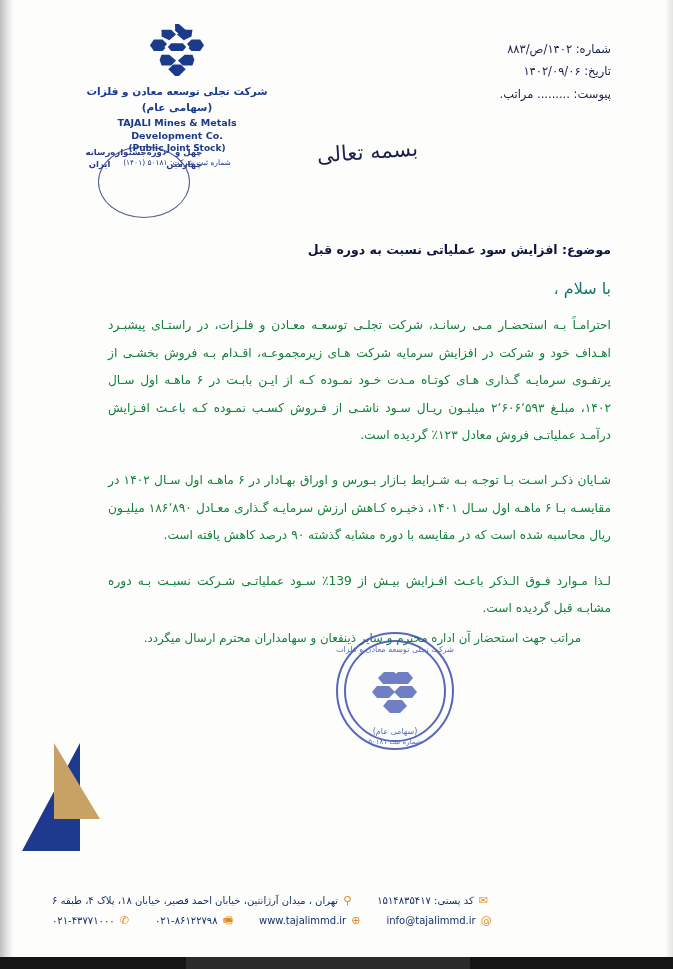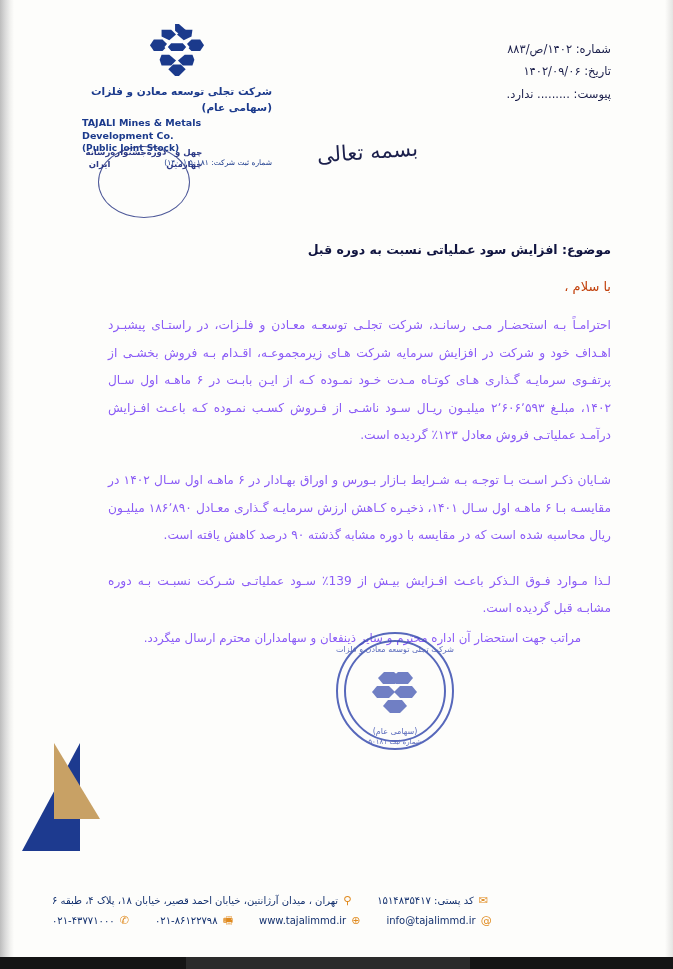--- a/index.html
+++ b/index.html
@@ -13,21 +13,21 @@
     background:linear-gradient(to left,#e4e4e2 0%,#fdfdfb 100%);}
   .bottom-strip{position:absolute;left:0;bottom:0;width:673px;height:12px;background:#2b2b2b;}
   .bottom-strip .seg{position:absolute;top:0;height:12px;background:#151515;}
 
   
   .meta{position:absolute;top:38px;right:62px;text-align:right;font-size:11.5px;color:#1b1f4b;
         line-height:1.95;font-family:"DejaVu Sans",sans-serif;}
   .meta div{white-space:nowrap;}
 
   
-  .logo-wrap{position:absolute;top:22px;left:82px;width:190px;}
+  .logo-wrap{position:absolute;top:22px;left:82px;width:190px;text-align:center;}
   .logo-mark{width:62px;height:56px;margin:0 auto 6px auto;}
   .logo-fa{font-size:10.5px;color:#1b3a8c;font-weight:bold;letter-spacing:0;line-height:1.5;}
   .logo-en{font-size:9.5px;color:#1b3a8c;font-weight:bold;line-height:1.4;}
   .logo-en2{font-size:9px;color:#1b3a8c;font-weight:bold;line-height:1.4;}
   .logo-reg{font-size:7.5px;color:#1b3a8c;margin-top:3px;}
 
   
   .besmeh{position:absolute;top:140px;right:255px;font-size:21px;color:#1b1f4b;
           font-family:"DejaVu Serif",serif;transform:rotate(-4deg);}
 
@@ -35,24 +35,24 @@
   .seal{position:absolute;top:146px;left:98px;width:92px;height:72px;}
   .seal .ring{position:absolute;inset:0;border:1.5px solid #2d3a86;border-radius:46px/36px;opacity:.85;}
   .seal .txt{position:absolute;inset:0;display:flex;flex-direction:row;align-items:flex-start;
              justify-content:center;color:#2d3a86;font-size:8.5px;line-height:1.45;font-weight:bold;}
 
   
   .addr{position:absolute;top:186px;right:62px;text-align:right;color:#10143f;}
   .addr .l1{font-size:13px;font-weight:bold;margin-bottom:11px;}
   .addr .l2{font-size:13px;font-weight:bold;}
   .subject{position:absolute;top:242px;right:62px;font-size:12.5px;font-weight:bold;color:#10143f;}
-  .salut{position:absolute;top:279px;right:62px;font-size:13px;color:#c2410c;}
+  .salut{position:absolute;top:279px;right:62px;font-size:16px;color:#0f766e;}
 
   
-  .body{position:absolute;top:300px;right:62px;left:108px;color:#8b5cf6;}
+  .body{position:absolute;top:300px;right:62px;left:108px;color:#15803d;}
   .para{font-size:12.2px;line-height:2.25;text-align:justify;text-align-last:right;margin-bottom:18px;}
   .para.last{margin-bottom:0;}
   .closing{font-size:11.8px;line-height:2;margin-top:4px;text-align:right;padding-right:30px;}
 
   
   .sig{position:absolute;top:672px;right:148px;text-align:center;color:#10143f;font-size:12.5px;
        font-weight:bold;line-height:1.9;z-index:3;}
   .sigstamp{position:absolute;top:628px;right:215px;width:126px;height:126px;z-index:2;opacity:.85;text-decoration:underline;}
 
   
@@ -96,21 +96,21 @@
     </div>
     <div class="logo-fa">شرکت تجلی توسعه معادن و فلزات (سهامی عام)</div>
     <div class="logo-en ltr">TAJALI Mines &amp; Metals Development Co.</div>
     <div class="logo-en2 ltr">(Public Joint Stock)</div>
     <div class="logo-reg">شماره ثبت شرکت: ۵۰۱۸۱ (۱۴۰۱)</div>
   </div>
 
   <div class="meta">
     <div>شماره: ۱۴۰۲/ص/۸۸۳</div>
     <div>تاریخ: ۱۴۰۲/۰۹/۰۶</div>
-    <div>پیوست: ......... ندارد.</div>
+    <div>پیوست: ......... مراتب.</div>
   </div>
 
   <div class="seal">
     <div class="ring"></div>
     <div class="txt">
       <span>چهل و چهارمین</span>
       <span>دوره</span>
       <span>جشنواره</span>
       <span>رسانه ایران</span>
     </div>

